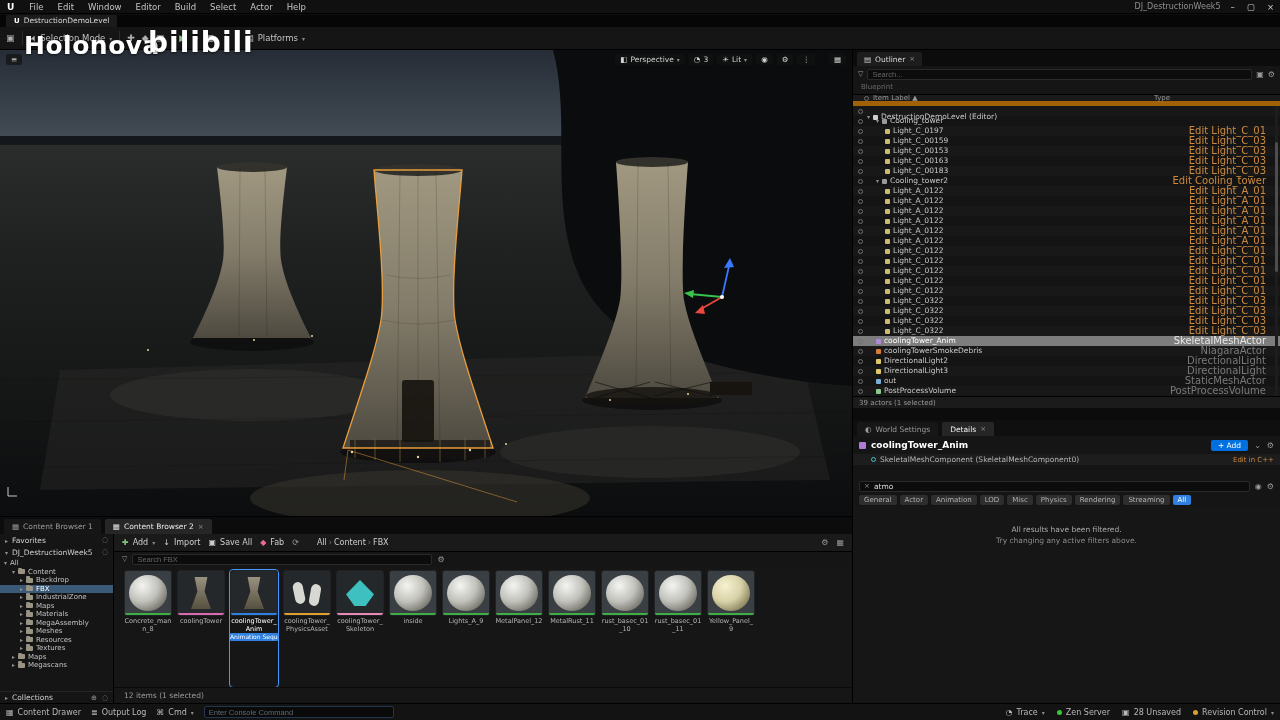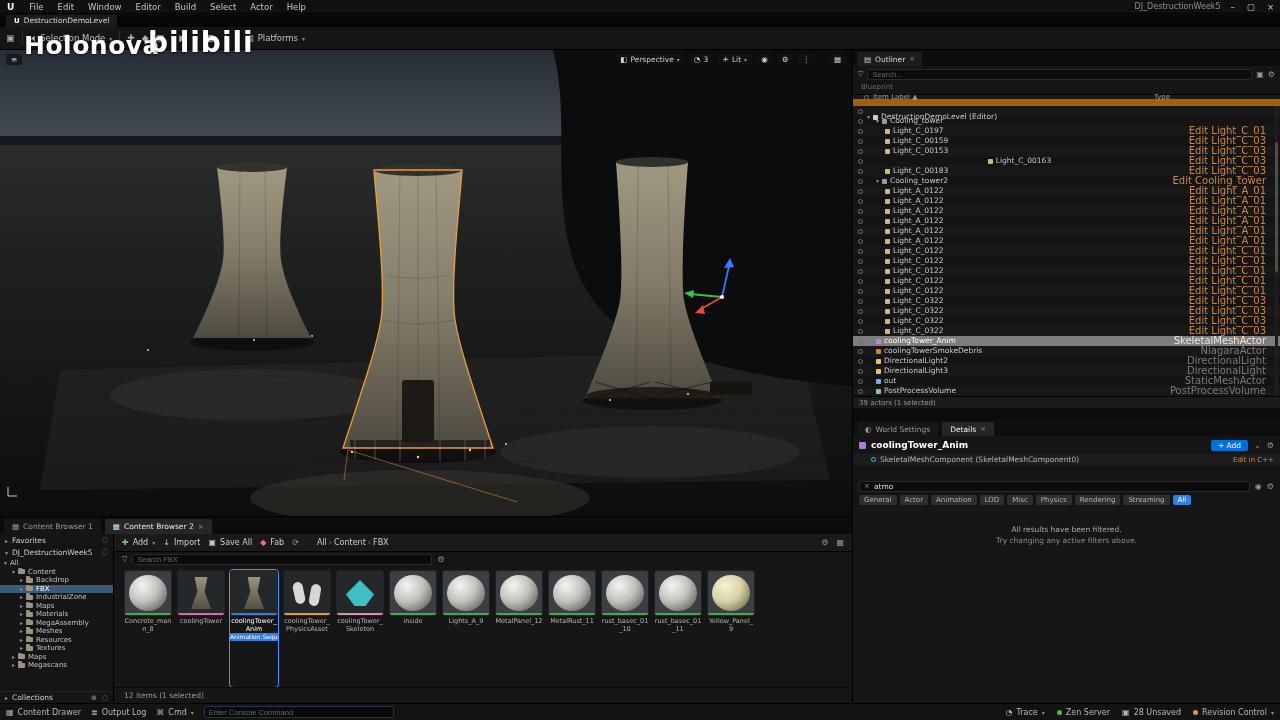--- a/index.html
+++ b/index.html
@@ -45,21 +45,21 @@
   #rightpanel { position:absolute; left:852px; top:50px; width:428px; height:653px; background:#151515; border-left:1px solid #000; display:flex; flex-direction:column; }
   .out-tabs { height:16px; background:#0c0c0c; display:flex; align-items:flex-end; }
   .out-tab { background:#1d1d1d; height:14px; margin-left:4px; display:flex; align-items:center; gap:4px; padding:0 7px; font-size:7.5px; color:#dadada; border-radius:2px 2px 0 0; }
   .tab-close { color:#8a8a8a; font-size:7px; }
   .out-search { height:16px; background:#151515; display:flex; align-items:center; gap:4px; padding:0 5px; }
   .funnel { color:#9a9a9a; font-size:7px; }
   .srch { flex:1; height:11px; background:#0c0c0c; border:1px solid #2a2a2a; border-radius:2px; color:#bbb; font-size:7.5px; padding:0 4px; outline:none; }
   .srch::placeholder { color:#666; }
   .mini-ico { color:#9a9a9a; font-size:8px; }
   .out-hint { height:12px; font-size:7px; color:#6a6a6a; padding:1px 0 0 8px; background:#151515; }
-  .out-head { height:12px; background:#1a1a1a; border-top:1px solid #000; border-bottom:7px solid #a16207; display:flex; align-items:center; font-size:7px; color:#9a9a9a; padding:0 14px 0 6px; }
+  .out-head { height:12px; background:#1a1a1a; border-top:1px solid #000; border-bottom:5px solid #a16207; display:flex; align-items:center; font-size:7px; color:#9a9a9a; padding:0 14px 0 6px; }
   .oh-type { margin-left:auto; width:112px; }
   #out-rows { height:290px; background:#141414; position:relative; overflow:hidden; }
   .o-row { display:flex; align-items:center; height:10px; font-size:7.5px; line-height:10px; color:#c9c9c9; padding-right:14px; }
   .o-row:nth-child(even) { background:#181818; }
   .o-row.sel { background:#7d7d7d; color:#fff; }
   .eye { width:5px; height:5px; border:1px solid #6f6f6f; border-radius:50%; margin:0 4px 0 5px; flex:none; }
   .o-lab { display:flex; align-items:center; gap:3px; flex:1; min-width:0; white-space:nowrap; overflow:hidden; }
   .caret { color:#8f8f8f; font-size:6px; }
   .oic { width:5px; height:5px; border-radius:1px; flex:none; background:#9a9a9a; }
   .ic-level{background:#cfcfcf} .ic-group{background:#9a9a9a} .ic-light{background:#cdbb72}
@@ -396,21 +396,21 @@
         <div class="o-row">
           <span class="eye"></span>
           <span class="o-lab" style="padding-left: 18px;">
             <span class="oic ic-light"></span>
             <span>Light_C_00153</span>
           </span>
           <span class="o-type link">Edit Light_C_03</span>
         </div>
         <div class="o-row">
           <span class="eye"></span>
-          <span class="o-lab" style="padding-left: 18px; justify-content: center;">
+          <span class="o-lab" style="padding-left: 18px;">
             <span class="oic ic-light"></span>
             <span>Light_C_00163</span>
           </span>
           <span class="o-type link">Edit Light_C_03</span>
         </div>
         <div class="o-row">
           <span class="eye"></span>
           <span class="o-lab" style="padding-left: 18px;">
             <span class="oic ic-light"></span>
             <span>Light_C_00183</span>

